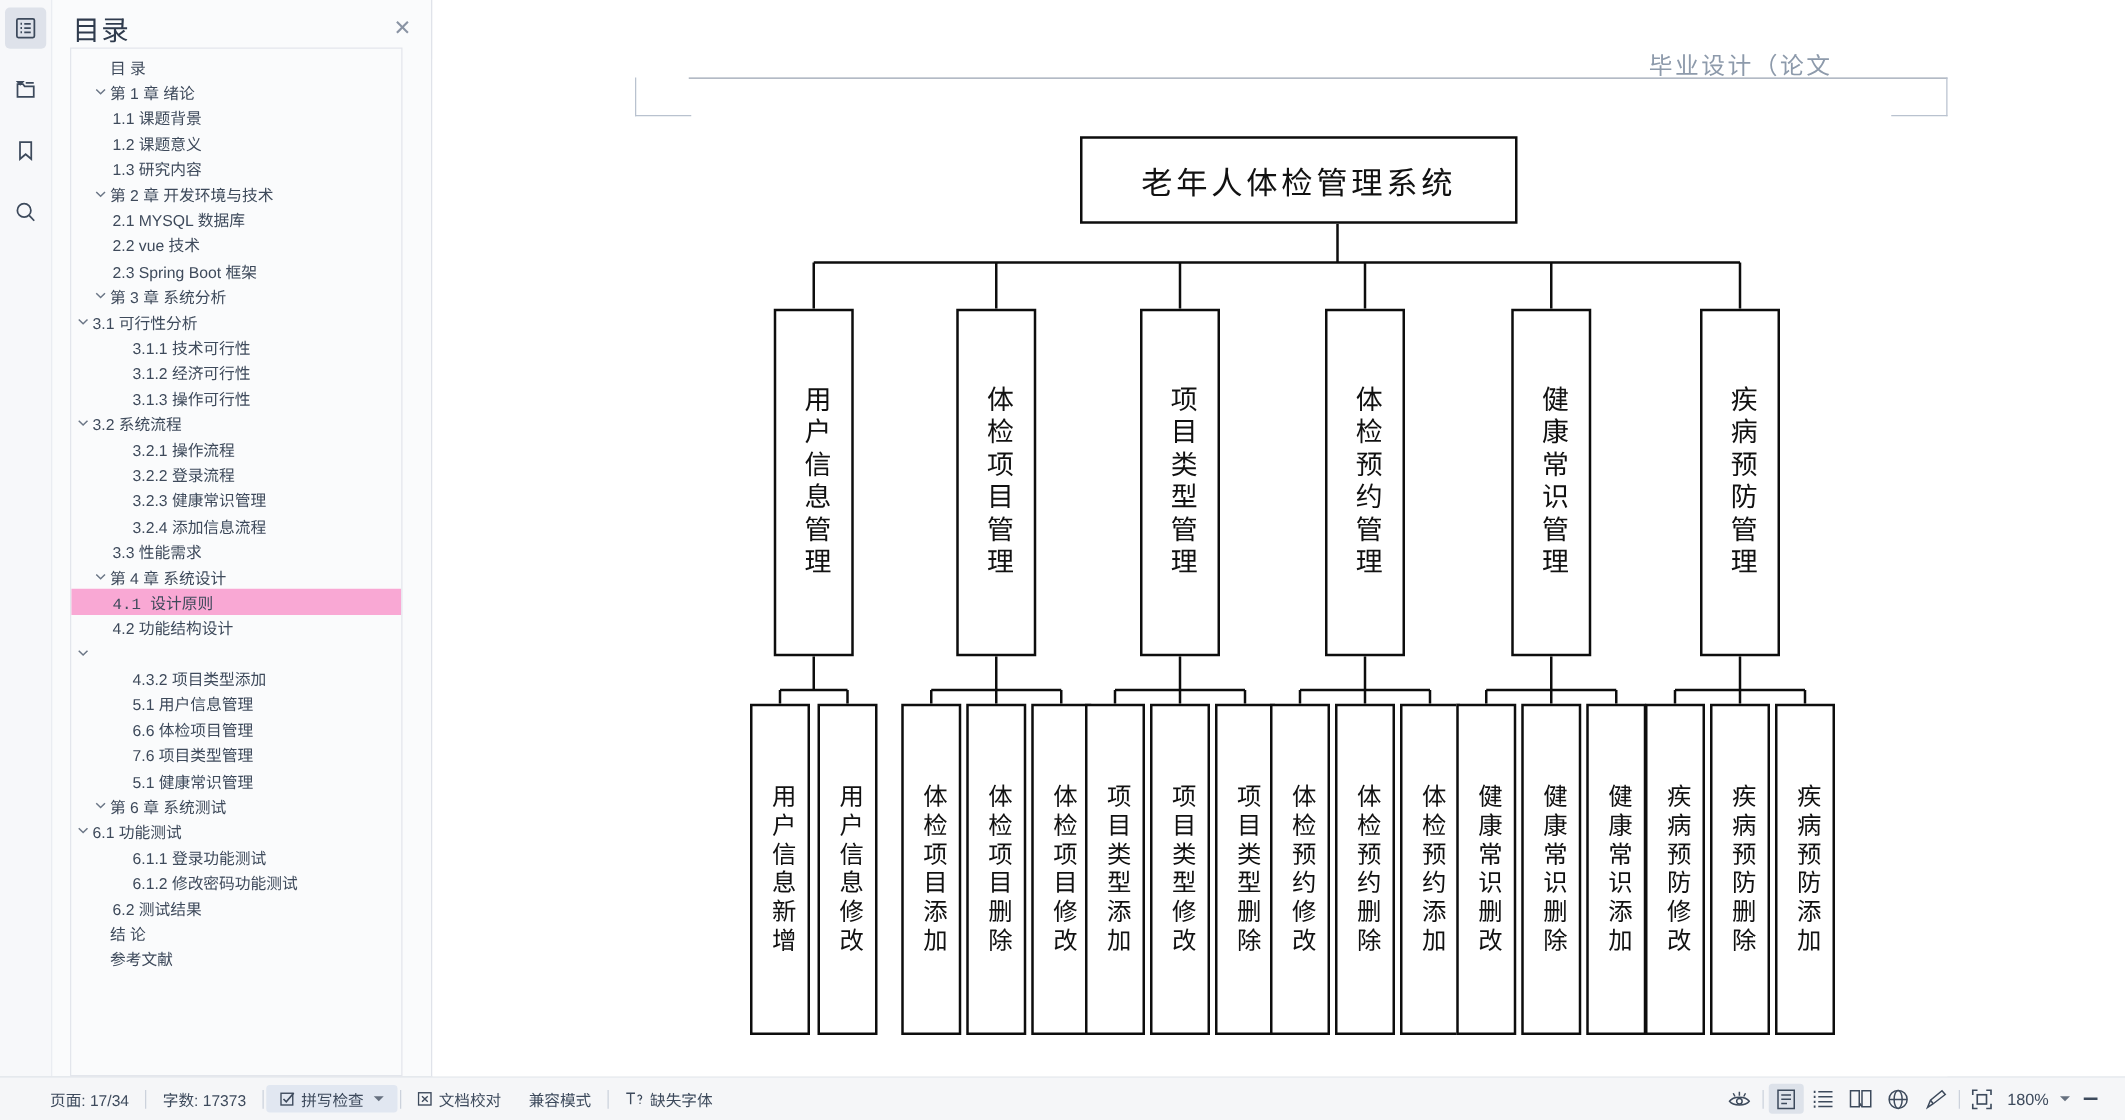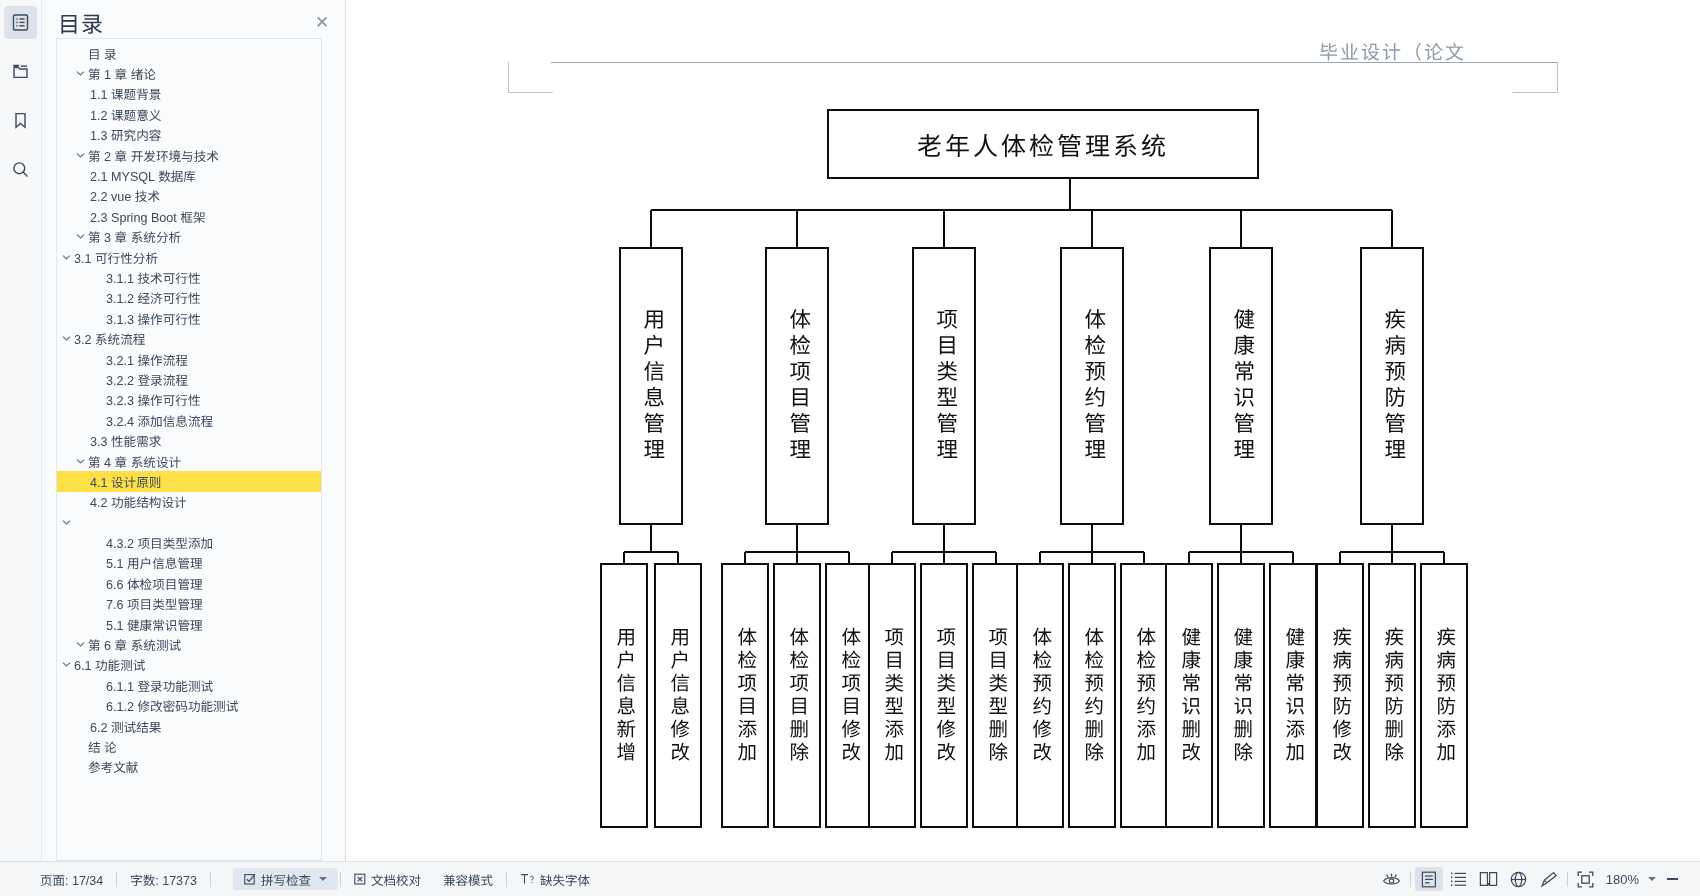--- a/index.html
+++ b/index.html
@@ -72,21 +72,21 @@
   .tree-wrap{
     margin:0 23px 0 14px;border:1px solid #e3e6ec;background:#fafbfc;
     flex:1;min-height:0;overflow:hidden;padding-top:4px;
   }
   .tree{list-style:none;margin:0;padding:0;}
   .tnode{
     display:flex;align-items:center;height:20.4px;
     font-size:12.6px;color:#3e4a5b;cursor:pointer;white-space:nowrap;
     padding-right:4px;
   }
-  .tnode.sel{background:#fde047;}
+  .tnode.sel{background:#f9a8d4;font-family:Liberation Mono, monospace;}
   .chev{
     width:15px;flex:0 0 15px;display:flex;align-items:center;justify-content:center;
     color:#6b7686;
   }
   .chev svg{display:block;}
   .tlabel{overflow:hidden;text-overflow:ellipsis;}
   .lv0{padding-left:16px;}
   .lv1{padding-left:2px;}
   .lv2{padding-left:18px;}
   .lv3{padding-left:34px;}
@@ -133,21 +133,21 @@
 
   
   .statusbar{
     height:34px;flex:0 0 34px;background:#f5f6f8;
     border-top:1px solid #dfe3e9;
     display:flex;align-items:center;font-size:12.5px;color:#3d4a5c;padding-left:17px;
   }
   .sb-left{display:flex;align-items:center;padding-left:12px;gap:0;}
   .sb-item{display:flex;align-items:center;gap:5px;padding:0 11px;height:22px;cursor:pointer;}
   .sb-item.plain{cursor:default;}
-  .sb-chip{background:#e1e7f1;border-radius:3px;margin-left:20px;}
+  .sb-chip{background:#e1e7f1;border-radius:3px;}
   .sb-sep{width:1px;height:15px;background:#ccd2dc;margin:0 2px;}
   .sb-right{margin-left:auto;display:flex;align-items:center;padding-right:14px;gap:2px;}
   .sb-ico{
     width:28px;height:24px;display:flex;align-items:center;justify-content:center;
     color:#3d4a5c;cursor:pointer;border-radius:3px;
   }
   .sb-ico.active{background:#dde2ea;}
   .zoomval{padding:0 4px;cursor:pointer;font-size:13px;}
   .caret{width:0;height:0;border-left:4px solid transparent;border-right:4px solid transparent;border-top:4px solid #66707f;margin-left:3px;}
   .minus{width:11px;height:1.6px;background:#3d4a5c;display:block;}
@@ -282,21 +282,21 @@
             <li class="tnode lv3">
               <span class="chev"></span>
               <span class="tlabel">3.2.1 操作流程</span>
             </li>
             <li class="tnode lv3">
               <span class="chev"></span>
               <span class="tlabel">3.2.2 登录流程</span>
             </li>
             <li class="tnode lv3">
               <span class="chev"></span>
-              <span class="tlabel">3.2.3 操作可行性</span>
+              <span class="tlabel">3.2.3 健康常识管理</span>
             </li>
             <li class="tnode lv3">
               <span class="chev"></span>
               <span class="tlabel">3.2.4 添加信息流程</span>
             </li>
             <li class="tnode lv2">
               <span class="chev"></span>
               <span class="tlabel">3.3 性能需求</span>
             </li>
             <li class="tnode lv0">
@@ -424,21 +424,21 @@
               <line x1="843" y1="460" x2="947" y2="460" stroke="#0d0d0d" stroke-width="2"></line>
               <line x1="843" y1="460" x2="843" y2="471" stroke="#0d0d0d" stroke-width="2"></line>
               <line x1="895" y1="460" x2="895" y2="471" stroke="#0d0d0d" stroke-width="2"></line>
               <line x1="947" y1="460" x2="947" y2="471" stroke="#0d0d0d" stroke-width="2"></line>
               <line x1="1046" y1="433" x2="1046" y2="460" stroke="#0d0d0d" stroke-width="2"></line>
               <line x1="994" y1="460" x2="1098" y2="460" stroke="#0d0d0d" stroke-width="2"></line>
               <line x1="994" y1="460" x2="994" y2="471" stroke="#0d0d0d" stroke-width="2"></line>
               <line x1="1046" y1="460" x2="1046" y2="471" stroke="#0d0d0d" stroke-width="2"></line>
               <line x1="1098" y1="460" x2="1098" y2="471" stroke="#0d0d0d" stroke-width="2"></line>
             </svg>
-        <div class="nodebox" style="left: 481px; top: 17px; width: 432px; height: 70px;">
+        <div class="nodebox" style="left: 518px; top: 17px; width: 350px; height: 70px;">
               <span class="htext">老年人体检管理系统</span>
             </div>
             <div class="nodebox" style="left: 273px; top: 155px; width: 64px; height: 278px;">
               <span class="vtext">用户信息管理</span>
             </div>
             <div class="nodebox" style="left: 419px; top: 155px; width: 64px; height: 278px;">
               <span class="vtext">体检项目管理</span>
             </div>
             <div class="nodebox" style="left: 566px; top: 155px; width: 64px; height: 278px;">
               <span class="vtext">项目类型管理</span>

